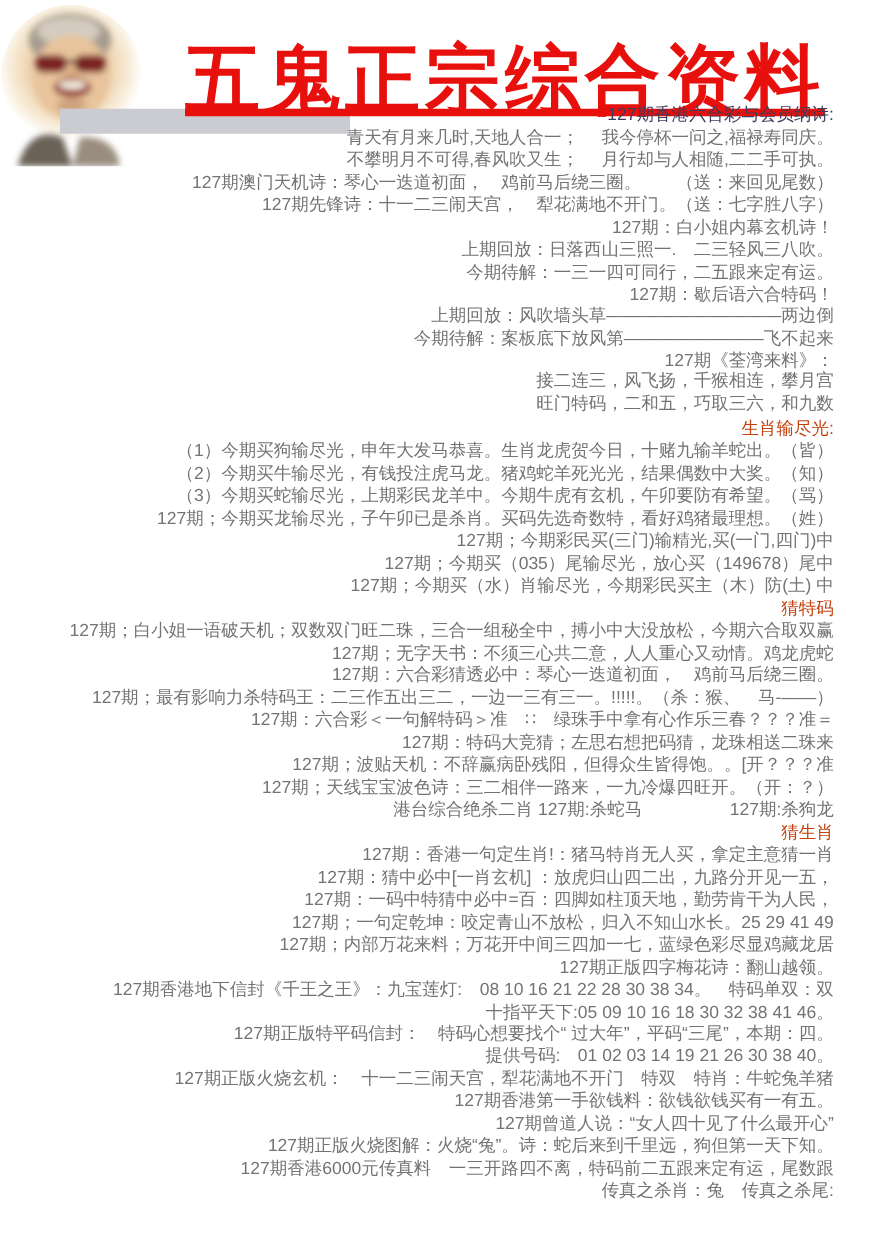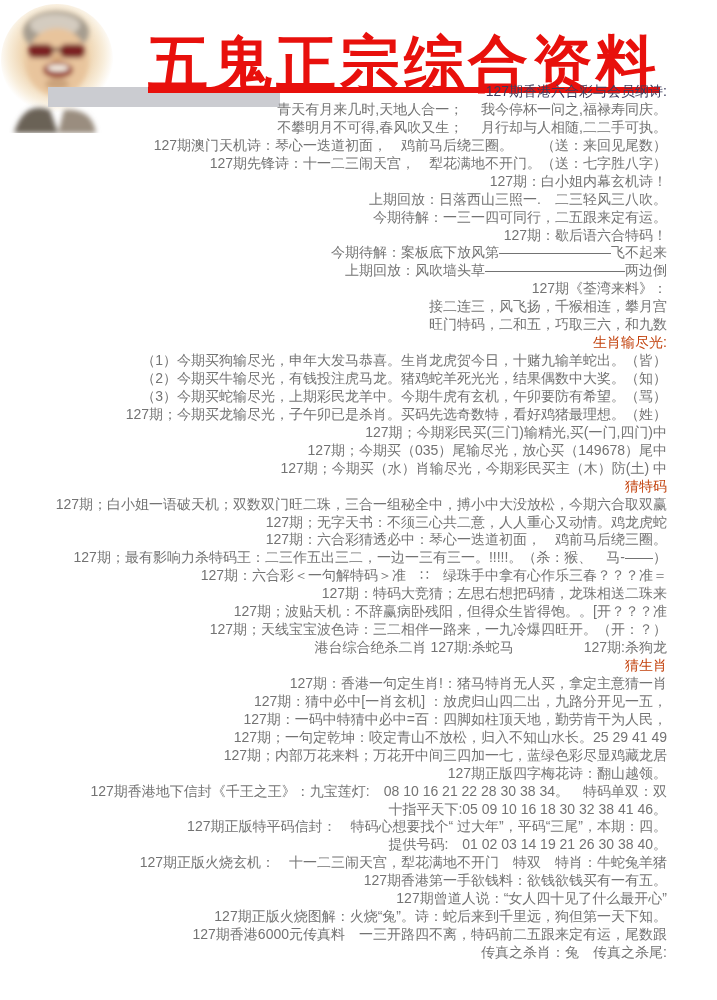--- a/index.html
+++ b/index.html
@@ -22,21 +22,21 @@
   .content{position:absolute;left:0;top:83px;width:667px;z-index:3;text-align:right;}
   .line{
     height:17.95px;line-height:17.95px;
     font-size:14px;color:#737373;
     padding-left:37px;
     white-space:pre;overflow:visible;
   }
   .line.red{color:#c2410c;font-weight:normal;}
   .line.navy{color:#3c3c5c;}
   .line.ind1{padding-left:44px;}
-  .line.ind2{padding-left:100px;}
+  .line.ind2{padding-left:100px;font-family:Liberation Mono, monospace;}
 </style>
 </head>
 <body>
 
 <div class="page">
 
   <div class="portrait">
     <svg width="117" height="133" viewBox="0 0 117 133" xmlns="http://www.w3.org/2000/svg">
       <defs>
         <radialGradient id="vig" cx="49%" cy="45%" r="52%">
@@ -75,22 +75,22 @@
   <div class="content">
       <div class="line navy">127期香港六合彩与会员纲诗:</div>
       <div class="line normal">青天有月来几时,天地人合一；　 我今停杯一问之,福禄寿同庆。</div>
       <div class="line normal">不攀明月不可得,春风吹又生；　 月行却与人相随,二二手可执。</div>
       <div class="line normal">127期澳门天机诗：琴心一迭道初面，　鸡前马后绕三圈。　　（送：来回见尾数）</div>
       <div class="line normal">127期先锋诗：十一二三闹天宫，　犁花满地不开门。（送：七字胜八字）</div>
       <div class="line normal">127期：白小姐内幕玄机诗！</div>
       <div class="line normal">上期回放：日落西山三照一.　二三轻风三八吹。</div>
       <div class="line normal">今期待解：一三一四可同行，二五跟来定有运。</div>
       <div class="line normal">127期：歇后语六合特码！</div>
+      <div class="line normal">上期回放：风吹墙头草——————————两边倒</div>
       <div class="line normal">今期待解：案板底下放风第————————飞不起来</div>
-      <div class="line normal">上期回放：风吹墙头草——————————两边倒</div>
       <div class="line normal">127期《荃湾来料》：</div>
       <div class="line normal ind2">接二连三，风飞扬，千猴相连，攀月宫</div>
       <div class="line normal ind2">旺门特码，二和五，巧取三六，和九数</div>
       <div class="line red">生肖输尽光:</div>
       <div class="line normal ind1">（1）今期买狗输尽光，申年大发马恭喜。生肖龙虎贺今日，十赌九输羊蛇出。（皆）</div>
       <div class="line normal ind1">（2）今期买牛输尽光，有钱投注虎马龙。猪鸡蛇羊死光光，结果偶数中大奖。（知）</div>
       <div class="line normal ind1">（3）今期买蛇输尽光，上期彩民龙羊中。今期牛虎有玄机，午卯要防有希望。（骂）</div>
       <div class="line normal">127期；今期买龙输尽光，子午卯已是杀肖。买码先选奇数特，看好鸡猪最理想。（姓）</div>
       <div class="line normal">127期；今期彩民买(三门)输精光,买(一门,四门)中</div>
       <div class="line normal">127期；今期买（035）尾输尽光，放心买（149678）尾中</div>

